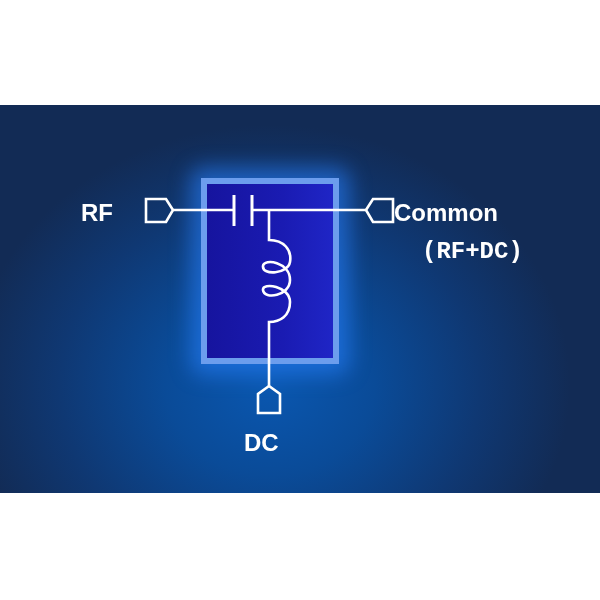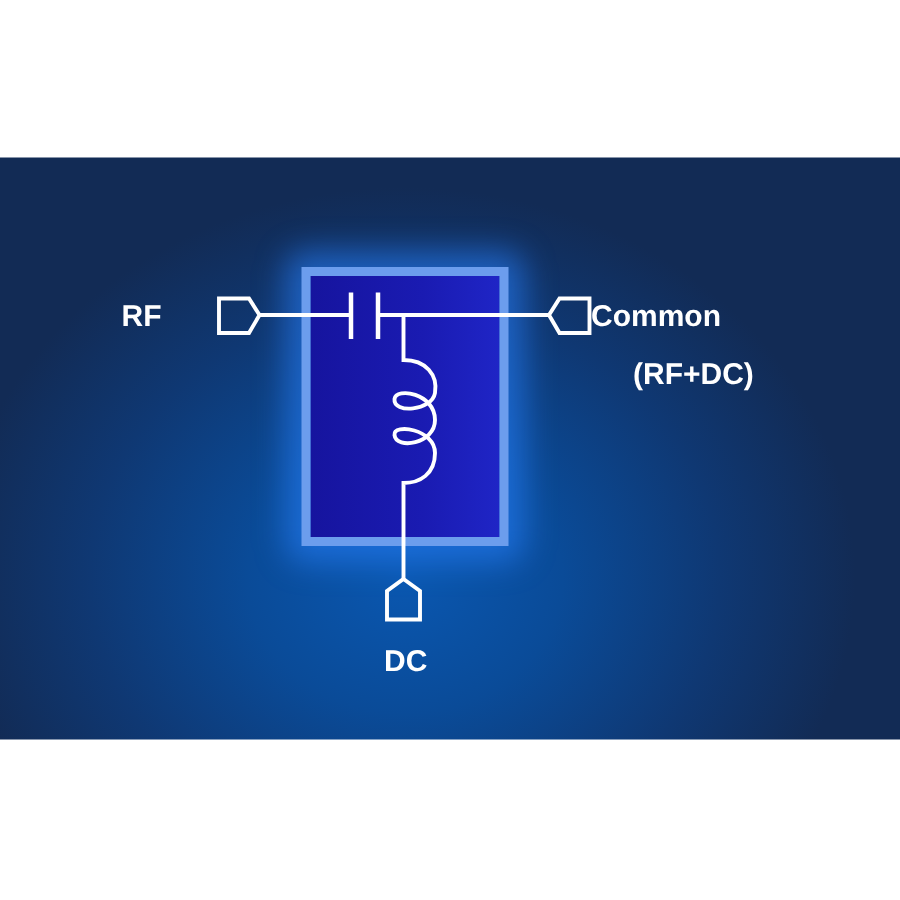--- a/index.html
+++ b/index.html
@@ -15,27 +15,27 @@
     filter: blur(10px);
   }
   .box {
     position: absolute; left: 201px; top: 178px; width: 138px; height: 186px;
     box-sizing: border-box;
     border: 6px solid #6c9ded;
     background: linear-gradient(90deg, #16149e 0%, #1a1bb2 60%, #1f25c6 100%);
   }
   svg.circuit { position: absolute; left: 0; top: 0; width: 600px; height: 600px; }
   .label {
-    position: absolute; color: #ffffff; font-weight: bold; font-size: 20px; line-height: 1;
+    position: absolute; color: #ffffff; font-weight: bold; font-size: 24px; line-height: 1;
     white-space: nowrap;
   }
   .lbl-rf { left: 81px; top: 201px; }
   .lbl-common { left: 394px; top: 201px; }
-  .lbl-common-sub { left: 422px; top: 240px; font-size: 20px; }
-  .lbl-dc { left: 244px; top: 431px; margin-left: 12px; }
+  .lbl-common-sub { left: 422px; top: 240px; font-size: 24px; font-family: Liberation Mono, monospace; }
+  .lbl-dc { left: 244px; top: 431px; }
 </style>
 </head>
 <body>
 
 <div class="panel"></div>
 <div class="glow"></div>
 <div class="box"></div>
 
 <svg class="circuit" viewBox="0 0 600 600">
   <g fill="none" stroke="#ffffff" stroke-width="2.6" stroke-linejoin="miter">

